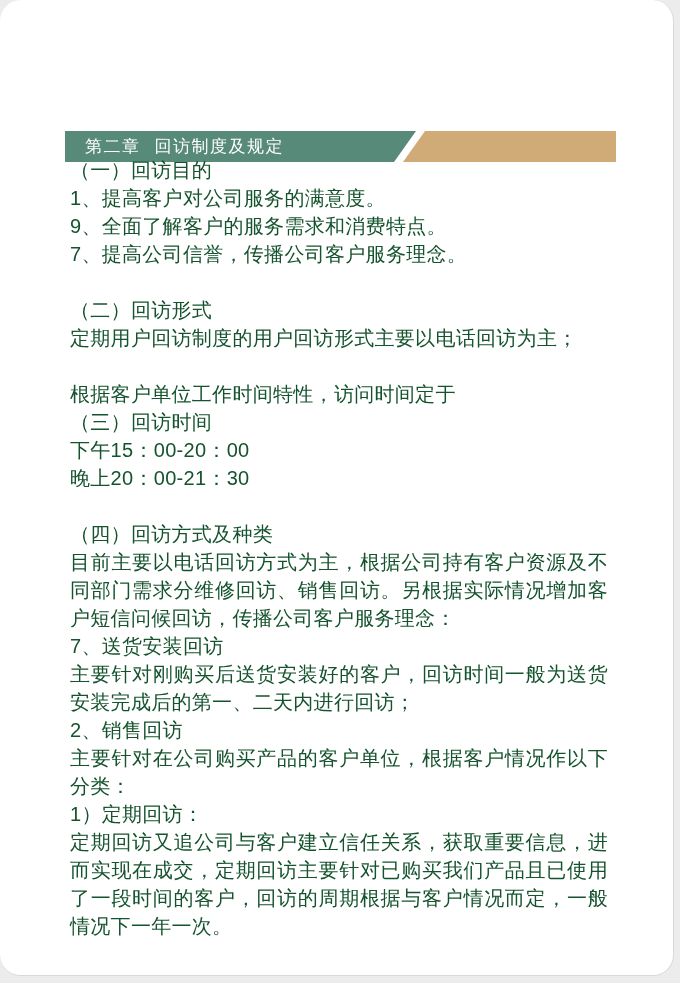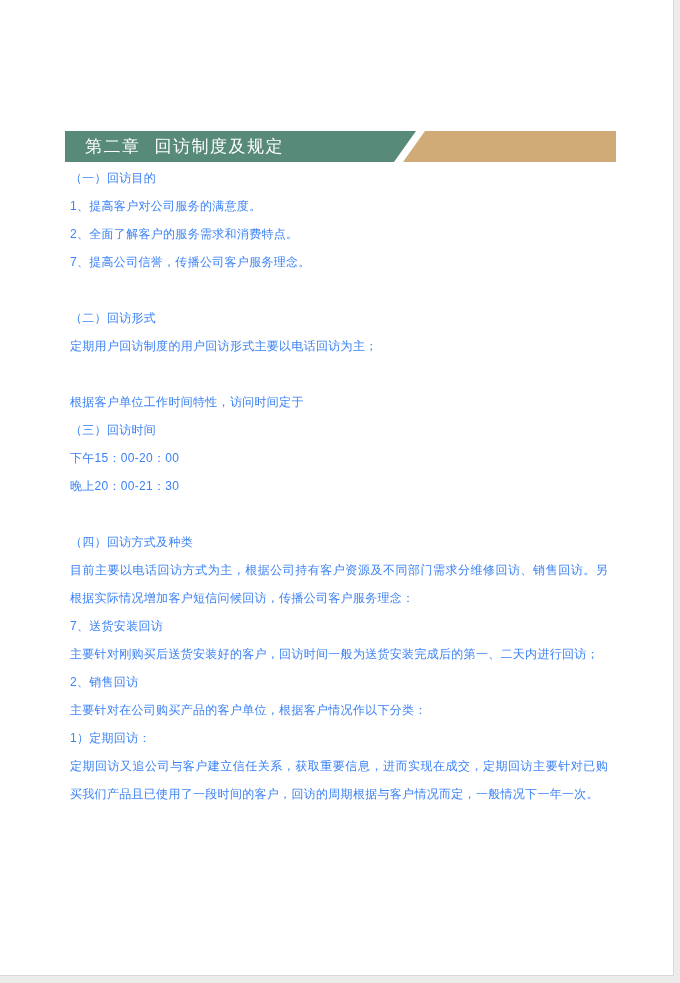--- a/index.html
+++ b/index.html
@@ -17,20 +17,21 @@
   }
   .paper {
     position: absolute;
     left: 0;
     top: 0;
     width: 673px;
     height: 975px;
     background: #ffffff;
     border-right: 1px solid #d9d9d9;
     border-bottom: 1px solid #d9d9d9;
+    border-radius: 21px;
   }
   
   .chapter-bar {
     position: absolute;
     left: 65px;
     top: 131px;
     width: 551px;
     height: 31px;
   }
   .chapter-bar .teal-shape {
@@ -58,24 +59,24 @@
     letter-spacing: 1.5px;
     white-space: nowrap;
   }
   .chapter-bar .bar-text .chapter-num {
     margin-right: 14px;
   }
   
   .content {
     position: absolute;
     left: 70px;
-    top: 164px;
+    top: 156px;
     width: 538px;
-    color: #3b82f6;
-    font-size: 12px;
+    color: #14532d;
+    font-size: 20px;
     line-height: 28px;
     letter-spacing: 0.3px;
     text-align: justify;
   }
   .section { margin: 0; }
   .section + .section { margin-top: 28px; }
   .section p { margin: 0; }
 </style>
 </head>
 <body>
@@ -88,21 +89,21 @@
       <div class="tan-shape"></div>
       <div class="bar-text">
         <span class="chapter-num">第二章</span><span>回访制度及规定</span>
       </div>
     </div>
 
     <div class="content" id="content">
         <section class="section">
           <p>（一）回访目的</p>
           <p>1、提高客户对公司服务的满意度。</p>
-          <p>2、全面了解客户的服务需求和消费特点。</p>
+          <p>9、全面了解客户的服务需求和消费特点。</p>
           <p>7、提高公司信誉，传播公司客户服务理念。</p>
         </section>
         <section class="section">
           <p>（二）回访形式</p>
           <p>定期用户回访制度的用户回访形式主要以电话回访为主；</p>
         </section>
         <section class="section">
           <p>根据客户单位工作时间特性，访问时间定于</p>
           <p>（三）回访时间</p>
           <p>下午15：00-20：00</p>

